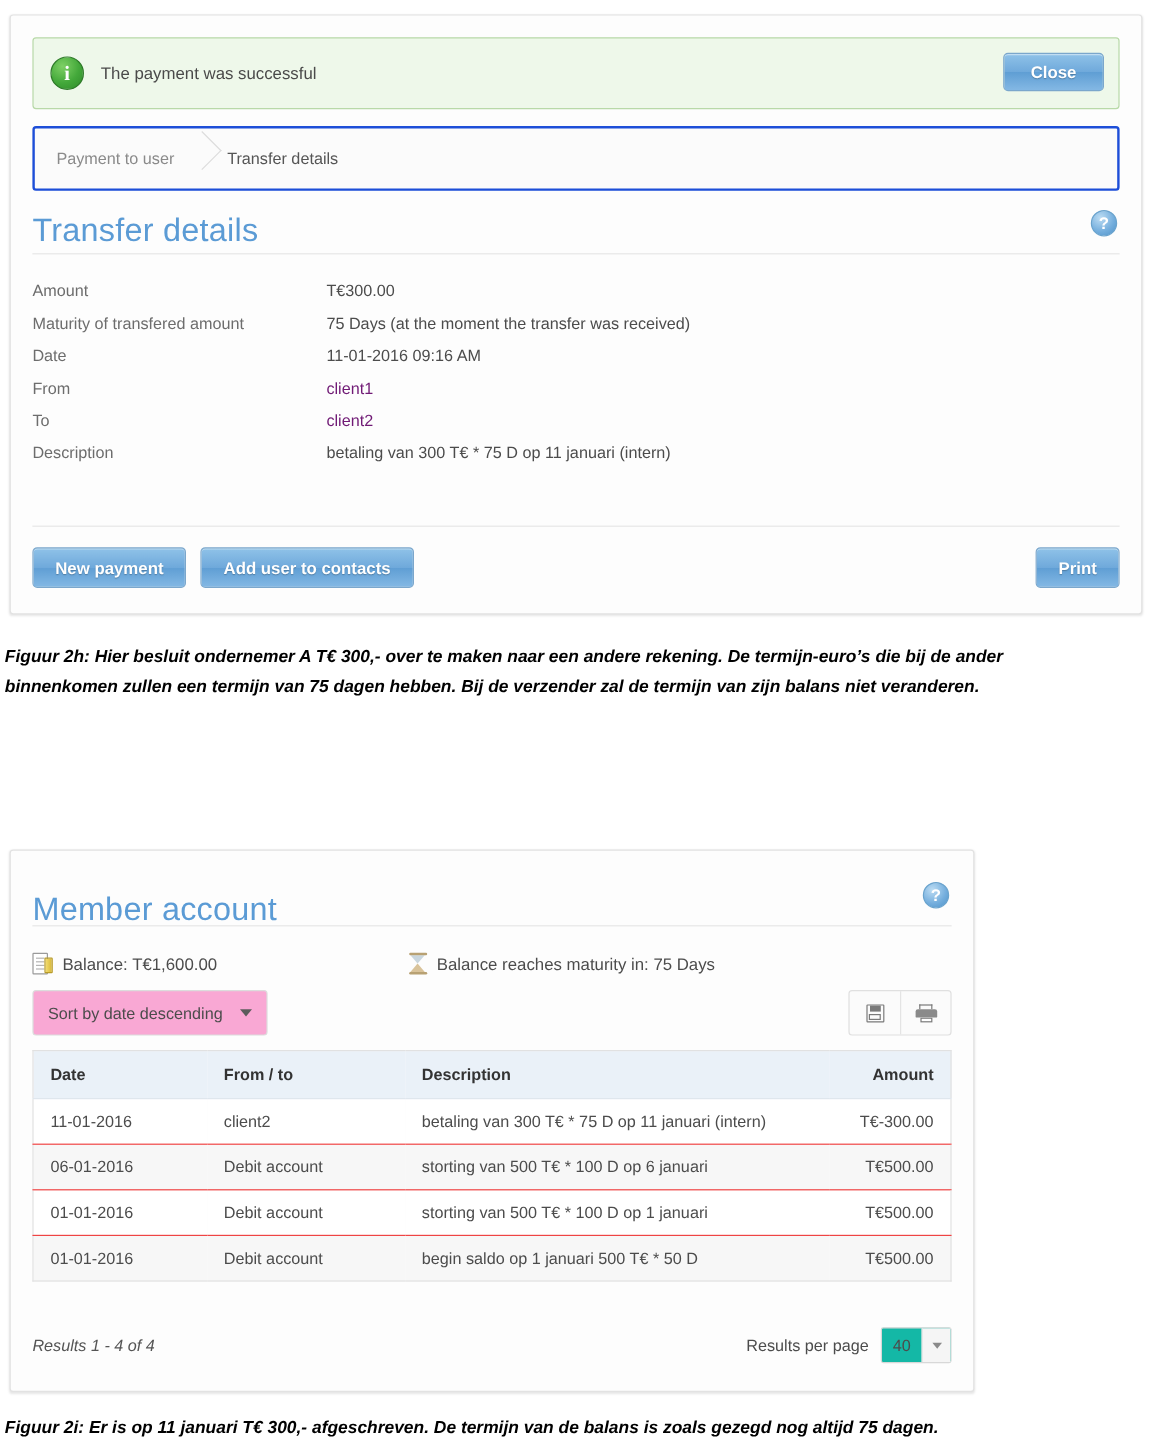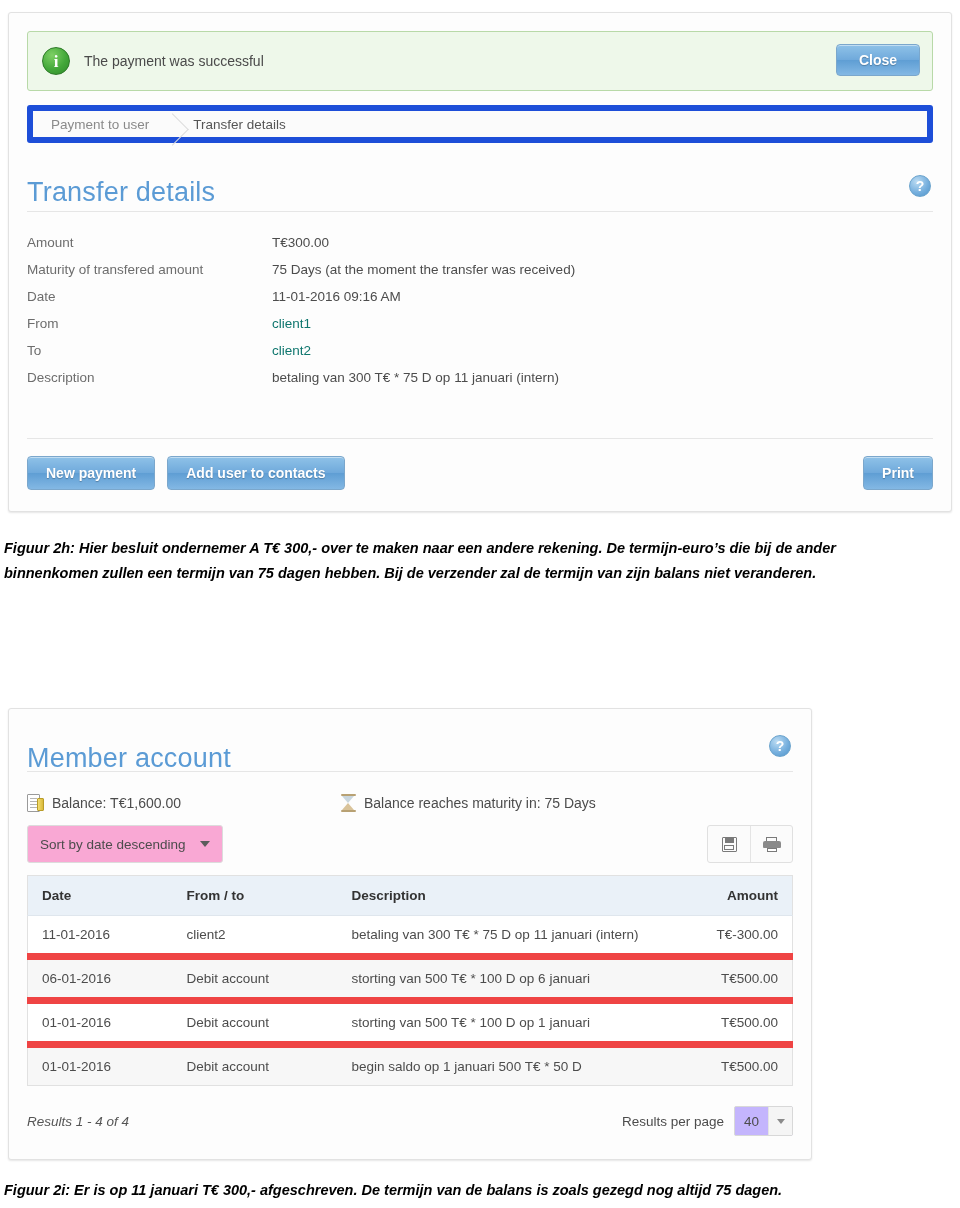--- a/index.html
+++ b/index.html
@@ -55,23 +55,23 @@
     text-shadow: 0 1px 1px rgba(0,0,0,.25);
     padding: 8px 18px;
     cursor: pointer;
     box-shadow: inset 0 1px 0 rgba(255,255,255,.45);
     font-family: "Liberation Sans", sans-serif;
     white-space: nowrap;
   }
   #close-button { position: absolute; right: 12px; top: 12px; padding: 7px 22px; }
 
   .breadcrumb {
-    position: absolute; left: 18px; top: 92px; right: 18px; height: 38px;
+    position: absolute; left: 18px; top: 92px; right: 18px; height: 54px;
     background: #fbfbfb;
-    border: 6px solid #1d4ed8;
+    border: 2px solid #1d4ed8;
     border-radius: 3px;
     display: flex; align-items: center;
     font-size: 13.5px;
   }
   .crumb { color: #8a8a8a; padding-left: 18px; }
   .crumb-sep {
     width: 20px; height: 100%; margin: 0 2px 0 12px;
     position: relative; flex: none;
   }
   .crumb-sep::before {
@@ -103,21 +103,21 @@
   .title-rule {
     position: absolute; left: 18px; right: 18px; height: 1px;
     background: #e6e6e6;
   }
   #rule-transfer { top: 198px; }
 
   .detail-list { position: absolute; left: 18px; top: 216px; right: 18px; }
   .detail-row { display: flex; padding: 6px 0; font-size: 13.5px; }
   .detail-label { width: 245px; color: #6d6d6d; flex: none; }
   .detail-value { color: #4c4c4c; }
-  .detail-value.link { color: #0f766e; }
+  .detail-value.link { color: #701a75; }
 
   #rule-actions { top: 425px; }
 
   .action-bar {
     position: absolute; left: 18px; right: 18px; top: 440px; height: 40px;
     display: flex; align-items: center;
   }
   .action-bar .spacer { flex: 1; }
   .action-bar .btn-blue + .btn-blue { margin-left: 12px; text-align: center; }
 
@@ -232,21 +232,21 @@
     color: #333333;
     font-weight: bold;
     text-align: left;
     padding: 12px 14px;
     border-bottom: 1px solid #dfe6ed;
     white-space: nowrap;
   }
   .ledger-table td {
     padding: 11px 14px;
     color: #4c4c4c;
-    border-bottom: 7px solid #ef4444;
+    border-bottom: 1px solid #ef4444;
     white-space: nowrap;
   }
   .ledger-table tbody tr:nth-child(odd)  td { background: #ffffff; }
   .ledger-table tbody tr:nth-child(even) td { background: #f7f7f7; }
   .ledger-table tbody tr:last-child td { border-bottom: none; }
   .col-date  { width: 145px; }
   .col-from  { width: 165px; }
   .col-desc  { width: auto; }
   .col-amt   { text-align: right; }
   th.col-amt { text-align: right; }
@@ -255,21 +255,21 @@
   .table-footer {
     position: absolute; left: 18px; right: 18px; top: 392px; height: 40px;
     display: flex; align-items: center; font-size: 13.5px; color: #4c4c4c;
   }
   .footer-results { font-style: italic; color: #555555; }
   .table-footer .spacer { flex: 1; }
   .rpp-label { margin-right: 10px; }
   .rpp-box {
     display: flex; align-items: center;
     border: 1px solid #d8d8d8; border-radius: 2px;
-    background: #c4b5fd;
+    background: #14b8a6;
     height: 30px; cursor: pointer;
   }
   .rpp-value { padding: 0 9px; color: #4c4c4c; }
   .rpp-arrow {
     width: 24px; height: 100%;
     border-left: 1px solid #e4e4e4;
     background: #f5f5f5;
     display: flex; align-items: center; justify-content: center;
   }
   .rpp-arrow .caret { margin-left: 0; border-top-color: #8a8a8a; border-left-width: 4px; border-right-width: 4px; border-top-width: 5px; }

